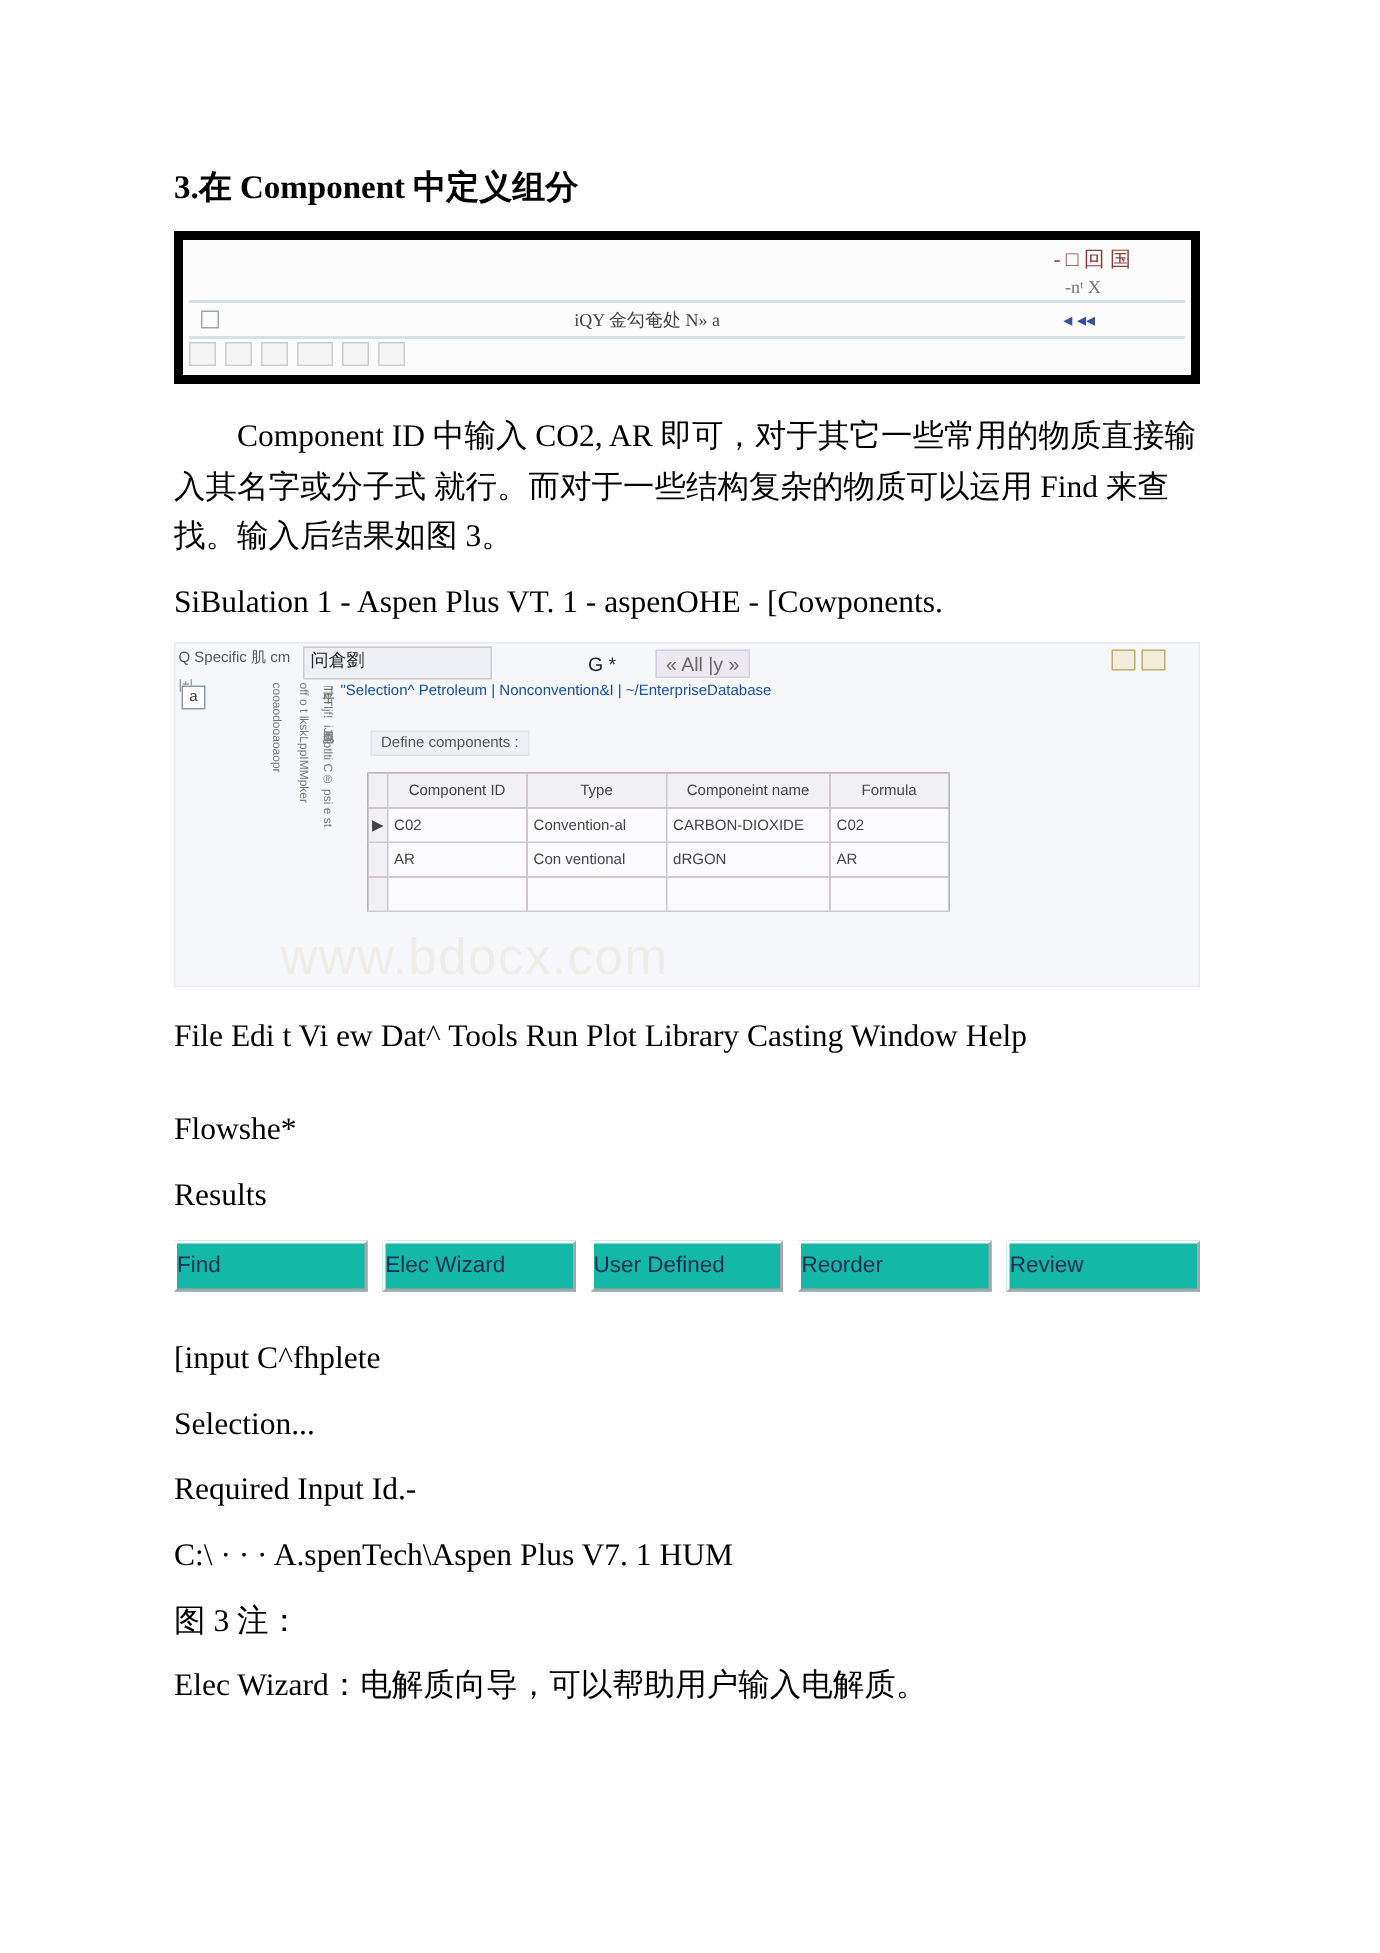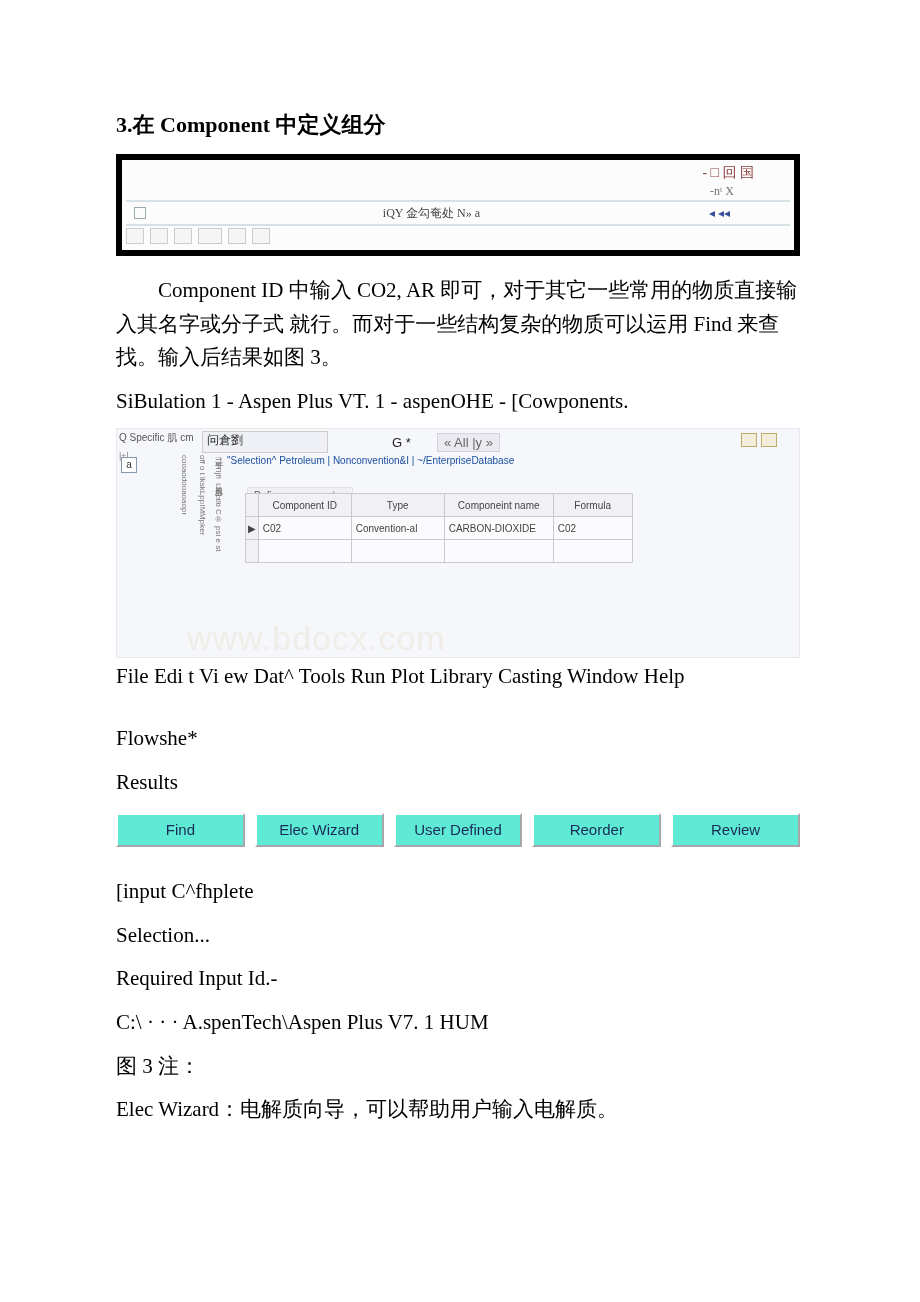--- a/index.html
+++ b/index.html
@@ -216,21 +216,21 @@
     font-size: 10px;
     color: #555;
     background: #eef0f5;
     padding: 2px 6px;
     border: 1px solid #e2e2e8;
   }
 
   .fig2 table {
     position: absolute;
     left: 128px;
-    top: 64px;
+    top: 86px;
     border-collapse: collapse;
     background: #b91c1c;
   }
   .fig2 th, .fig2 td {
     border: 1px solid #c9c9cf;
     font-size: 10px;
     padding: 2px 4px;
     height: 18px;
     color: #444;
     background: #fbfbfd;
@@ -262,25 +262,24 @@
     gap: 10px;
     margin: 14px 0 28px 0;
   }
   .btn {
     flex: 1;
     height: 30px;
     border-top: 2px solid #fff;
     border-left: 2px solid #fff;
     border-right: 2px solid #a7a6aa;
     border-bottom: 2px solid #a7a6aa;
-    background: #5eead4;
+    background: #14b8a6;
     font-family: Arial, sans-serif;
     font-size: 15px;
     color: #1a2b55;
-    text-align: center;
     line-height: 30px;
   }
 
   .small-head {
     font-weight: bold;
     font-size: 19px;
     margin: 10px 0;
   }
 </style>
 </head>
@@ -346,32 +345,39 @@
       </tr>
       <tr>
         <td class="sel">▶</td>
         <td>C02</td>
         <td>Convention-al</td>
         <td>CARBON-DIOXIDE</td>
         <td>C02</td>
       </tr>
       <tr>
         <td class="sel"></td>
+        <td>AR</td>
+        <td>Con ventional</td>
+        <td>dRGON</td>
+        <td>AR</td>
+      </tr>
+      <tr>
+        <td class="sel"></td>
         <td></td>
         <td></td>
         <td></td>
         <td></td>
       </tr>
     </tbody>
       </table>
 
     <div class="watermark">www.bdocx.com</div>
   </div>
 
-  <div class="body-text" style="margin-top:2px;">
+  <div class="body-text" style="margin-top:16px;">
     <p>File Edi t Vi ew Dat^ Tools Run Plot Library Casting Window Help</p>
     <p style="margin-top:28px;">Flowshe*</p>
     <p>Results</p>
   </div>
 
   <div class="buttons-row">
     <div class="btn">Find</div>
     <div class="btn">Elec Wizard</div>
     <div class="btn">User Defined</div>
     <div class="btn">Reorder</div>

